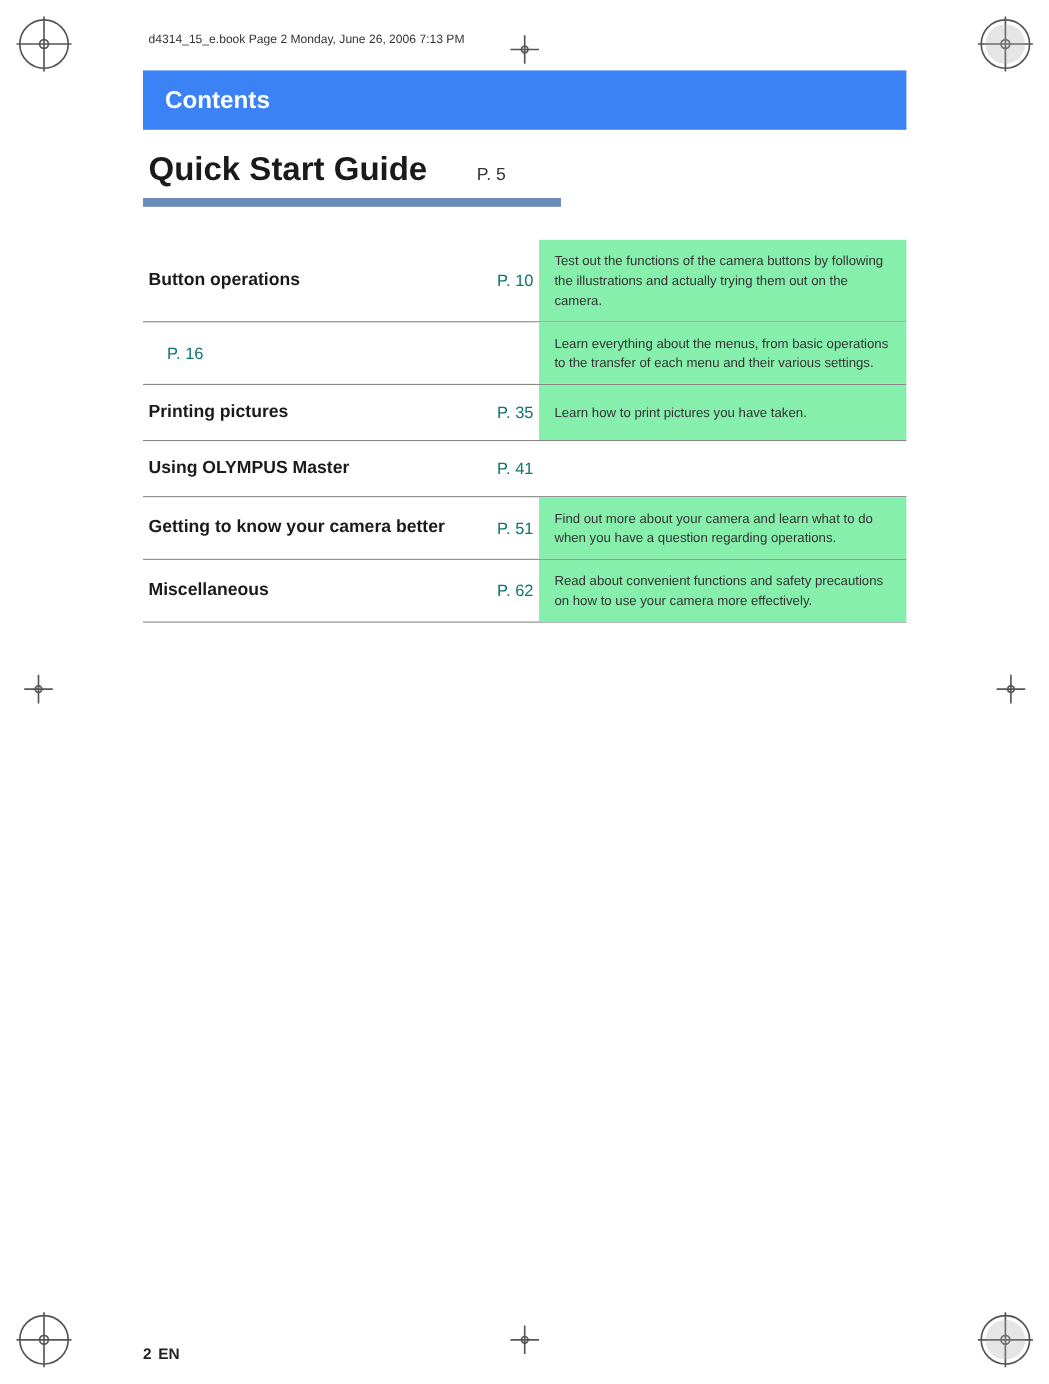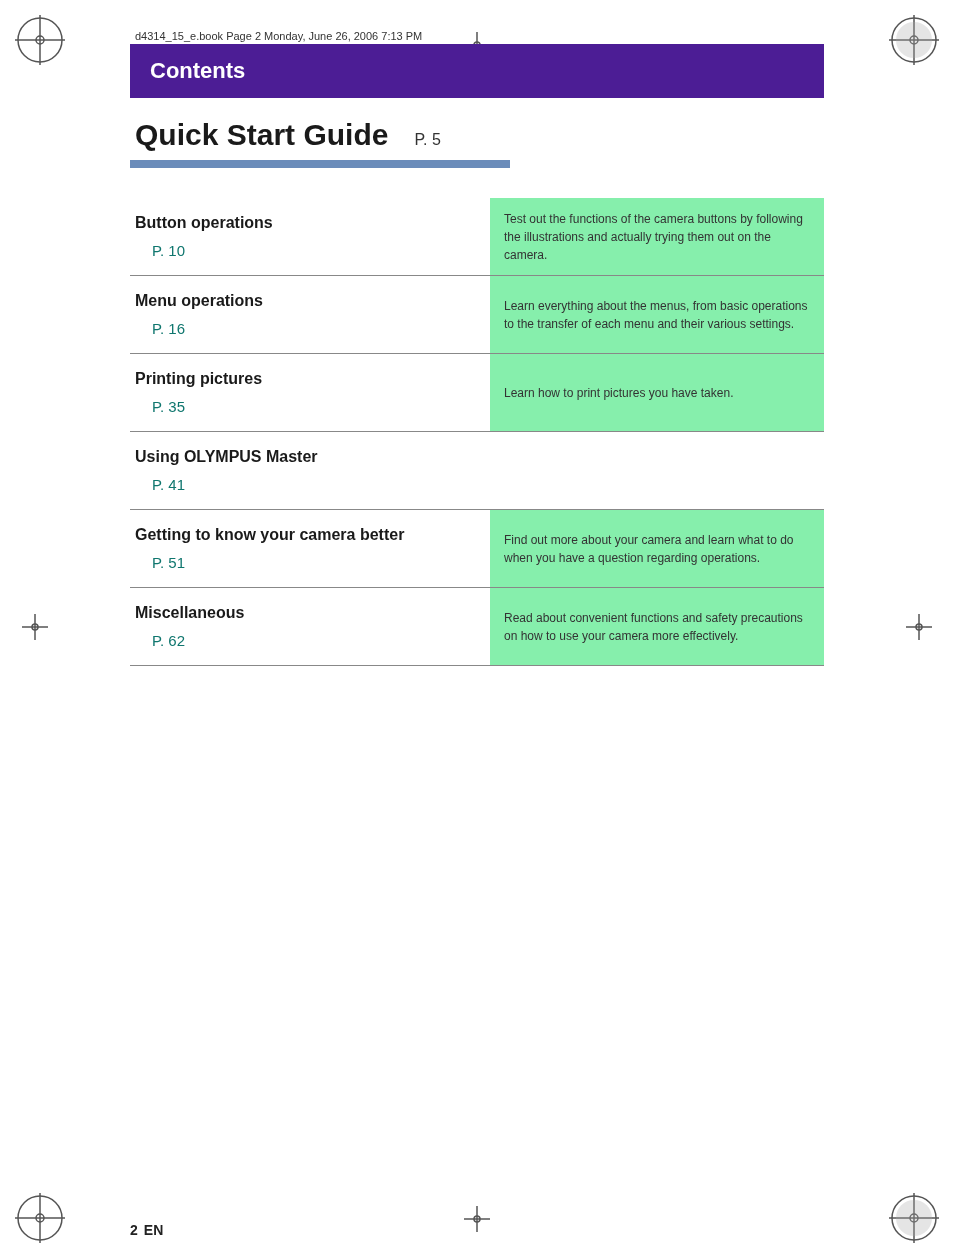--- a/index.html
+++ b/index.html
@@ -35,41 +35,41 @@
       top: 30px;
       left: 130px;
       right: 130px;
       bottom: 50px;
     }
 
     
     .file-info {
       font-size: 11px;
       color: #333;
-      margin-bottom: 2px;
+      margin-bottom: 22px;
       padding-left: 5px;
     }
 
     
     .contents-header {
-      background: #4c1d95;
+      background: #3b82f6;
       padding: 14px 20px;
       margin-bottom: 20px;
     }
     .contents-header h1 {
       color: #ffffff;
       font-size: 22px;
       font-weight: bold;
     }
 
     
     .quick-start {
       display: flex;
       align-items: baseline;
-      gap: 26px;
+      gap: 45px;
       margin-bottom: 8px;
       padding-left: 5px;
     }
     .quick-start-title {
       font-size: 30px;
       font-weight: bold;
       color: #1a1a1a;
     }
     .quick-start-page {
       font-size: 16px;
@@ -95,24 +95,23 @@
       display: flex;
       align-items: stretch;
       border-bottom: 1.5px solid #888;
     }
 
     .toc-left {
       width: 360px;
       flex-shrink: 0;
       padding: 16px 5px 16px 5px;
       display: flex;
-      align-items: flex-start;
+      align-items: center;
       justify-content: space-between;
       gap: 10px;
-      flex-direction: column;
     }
 
     .toc-title {
       font-size: 16px;
       font-weight: bold;
       color: #1a1a1a;
       flex: 1;
     }
 
     .toc-page {
@@ -252,21 +251,20 @@
     <div class="toc-row">
       <div class="toc-left">
         <span class="toc-title">Button operations</span>
         <span class="toc-page">P. 10</span>
       </div>
       <div class="toc-right">Test out the functions of the camera buttons by following the illustrations and actually trying them out on the camera.</div>
     </div>
 
     <div class="toc-row">
       <div class="toc-left">
-        <span class="toc-title">Menu operations</span>
         <span class="toc-page">P. 16</span>
       </div>
       <div class="toc-right">Learn everything about the menus, from basic operations to the transfer of each menu and their various settings.</div>
     </div>
 
     <div class="toc-row">
       <div class="toc-left">
         <span class="toc-title">Printing pictures</span>
         <span class="toc-page">P. 35</span>
       </div>

